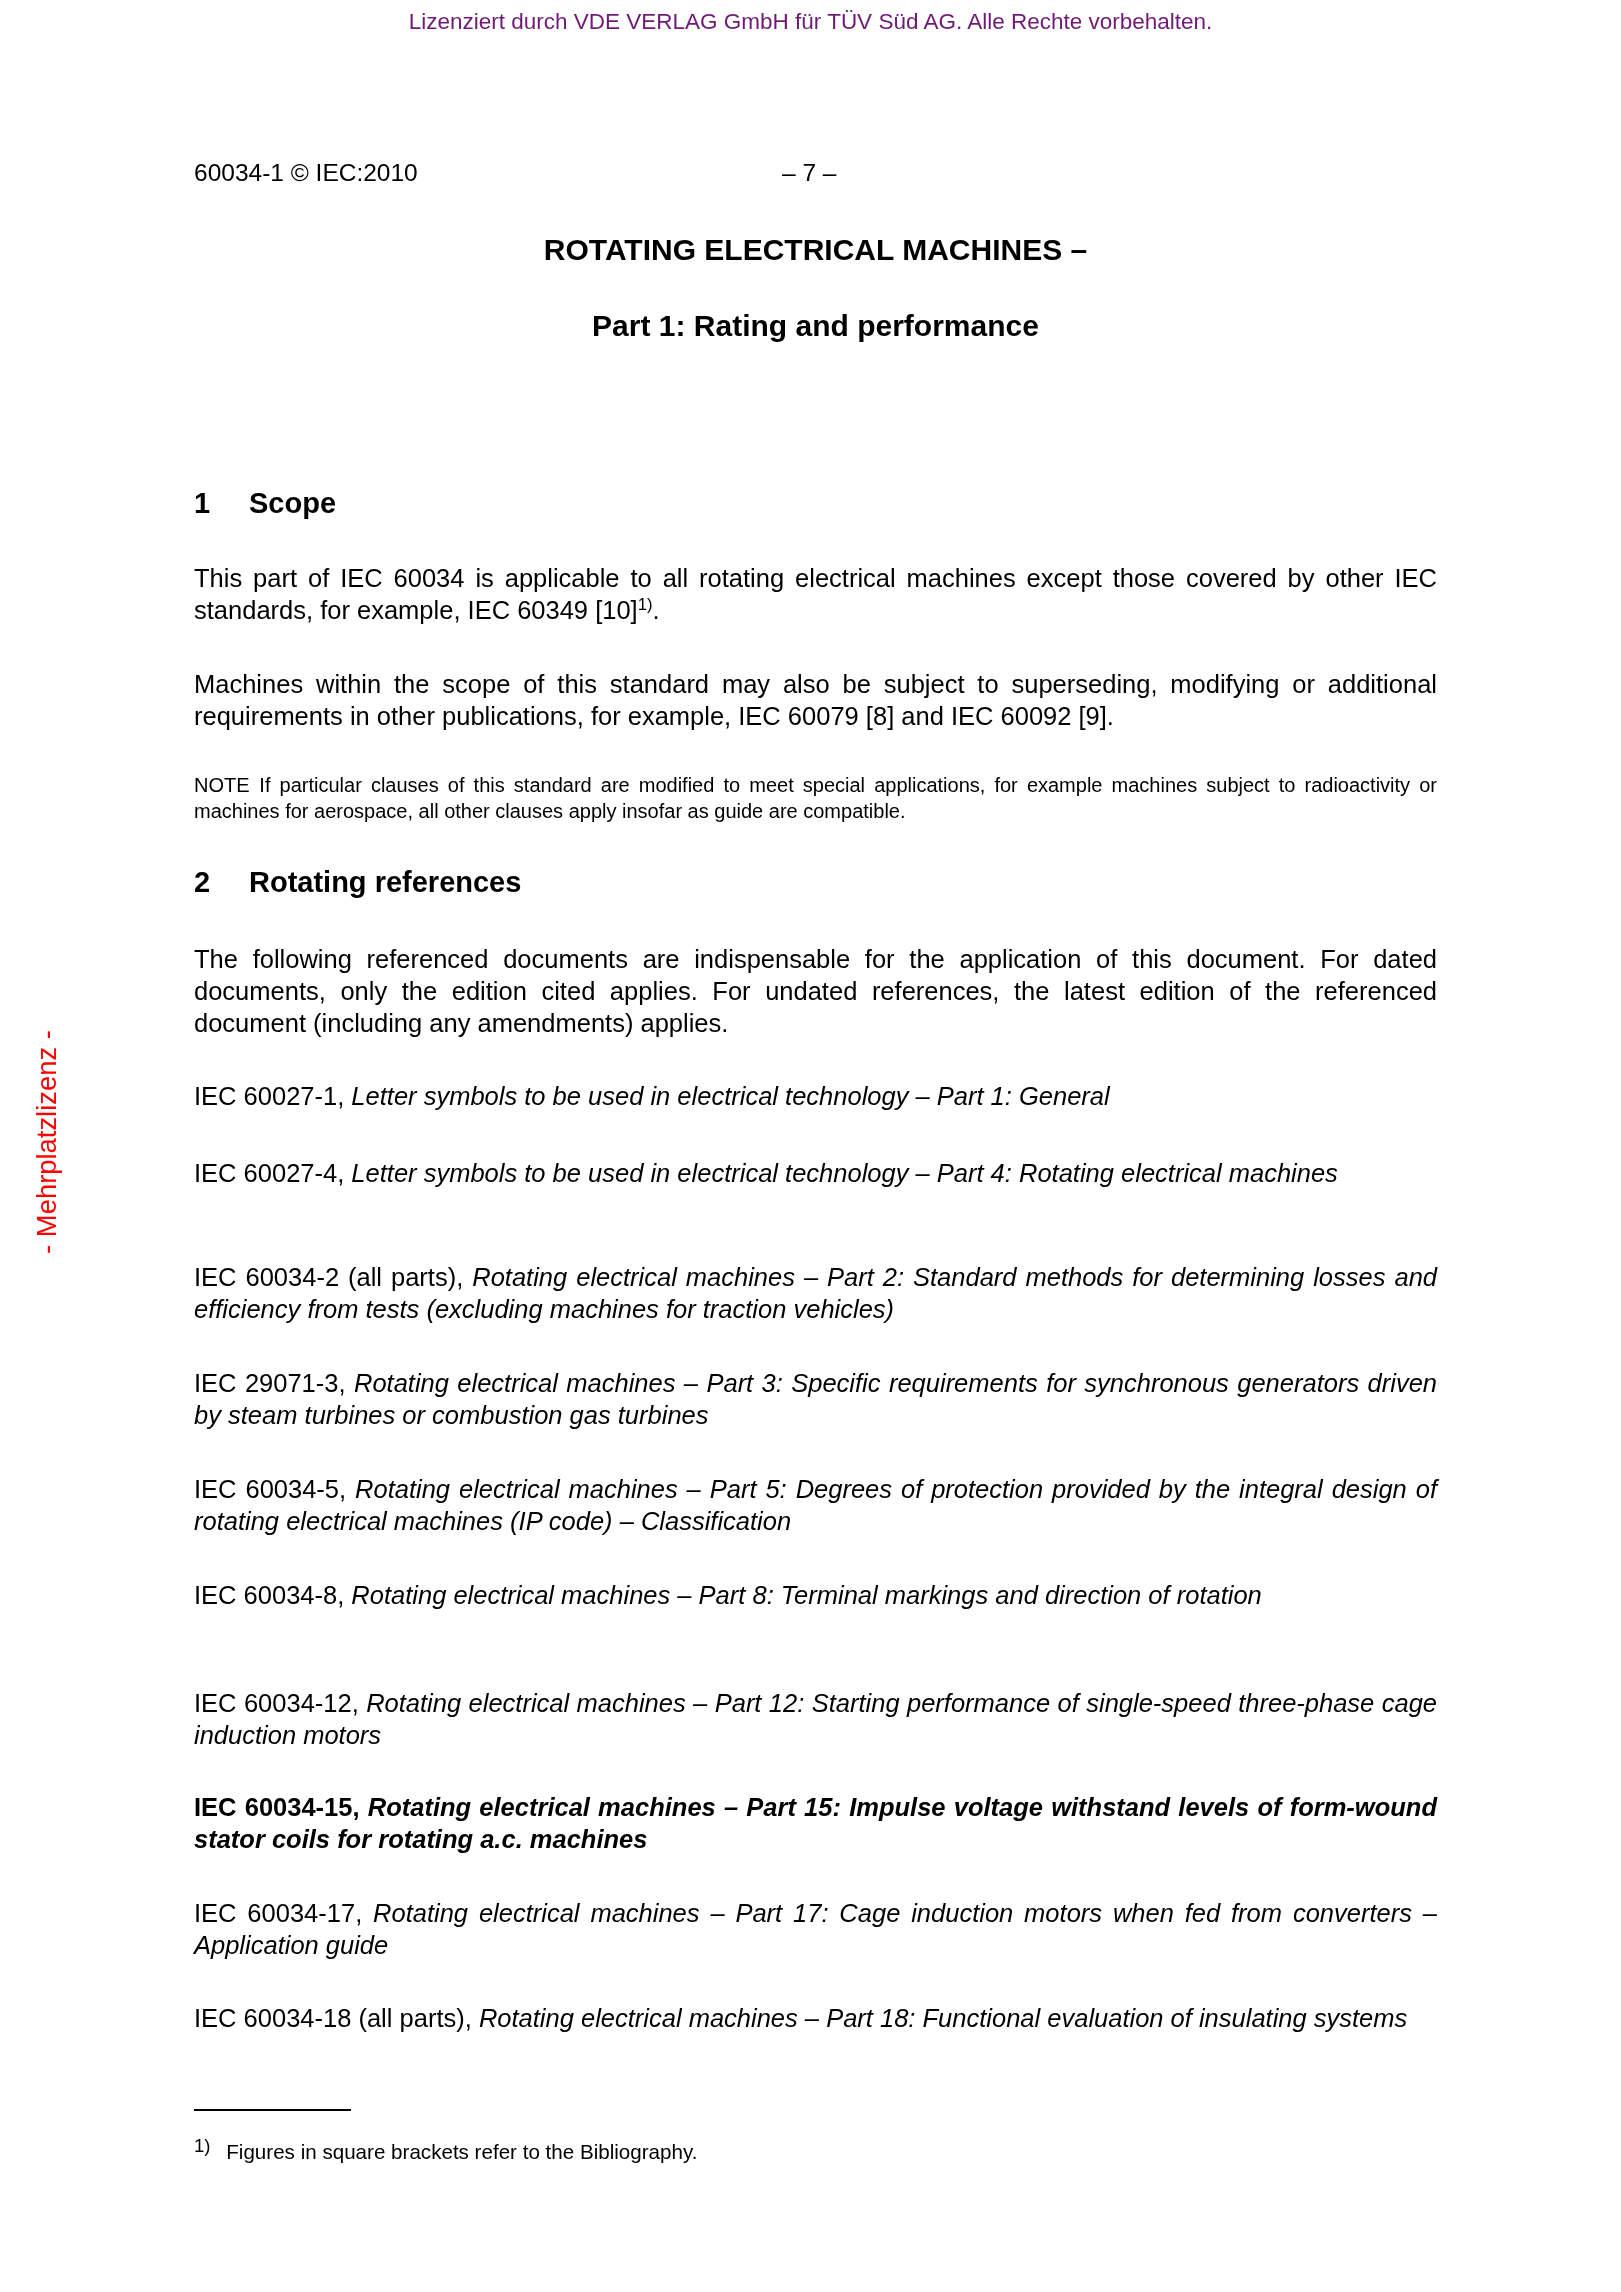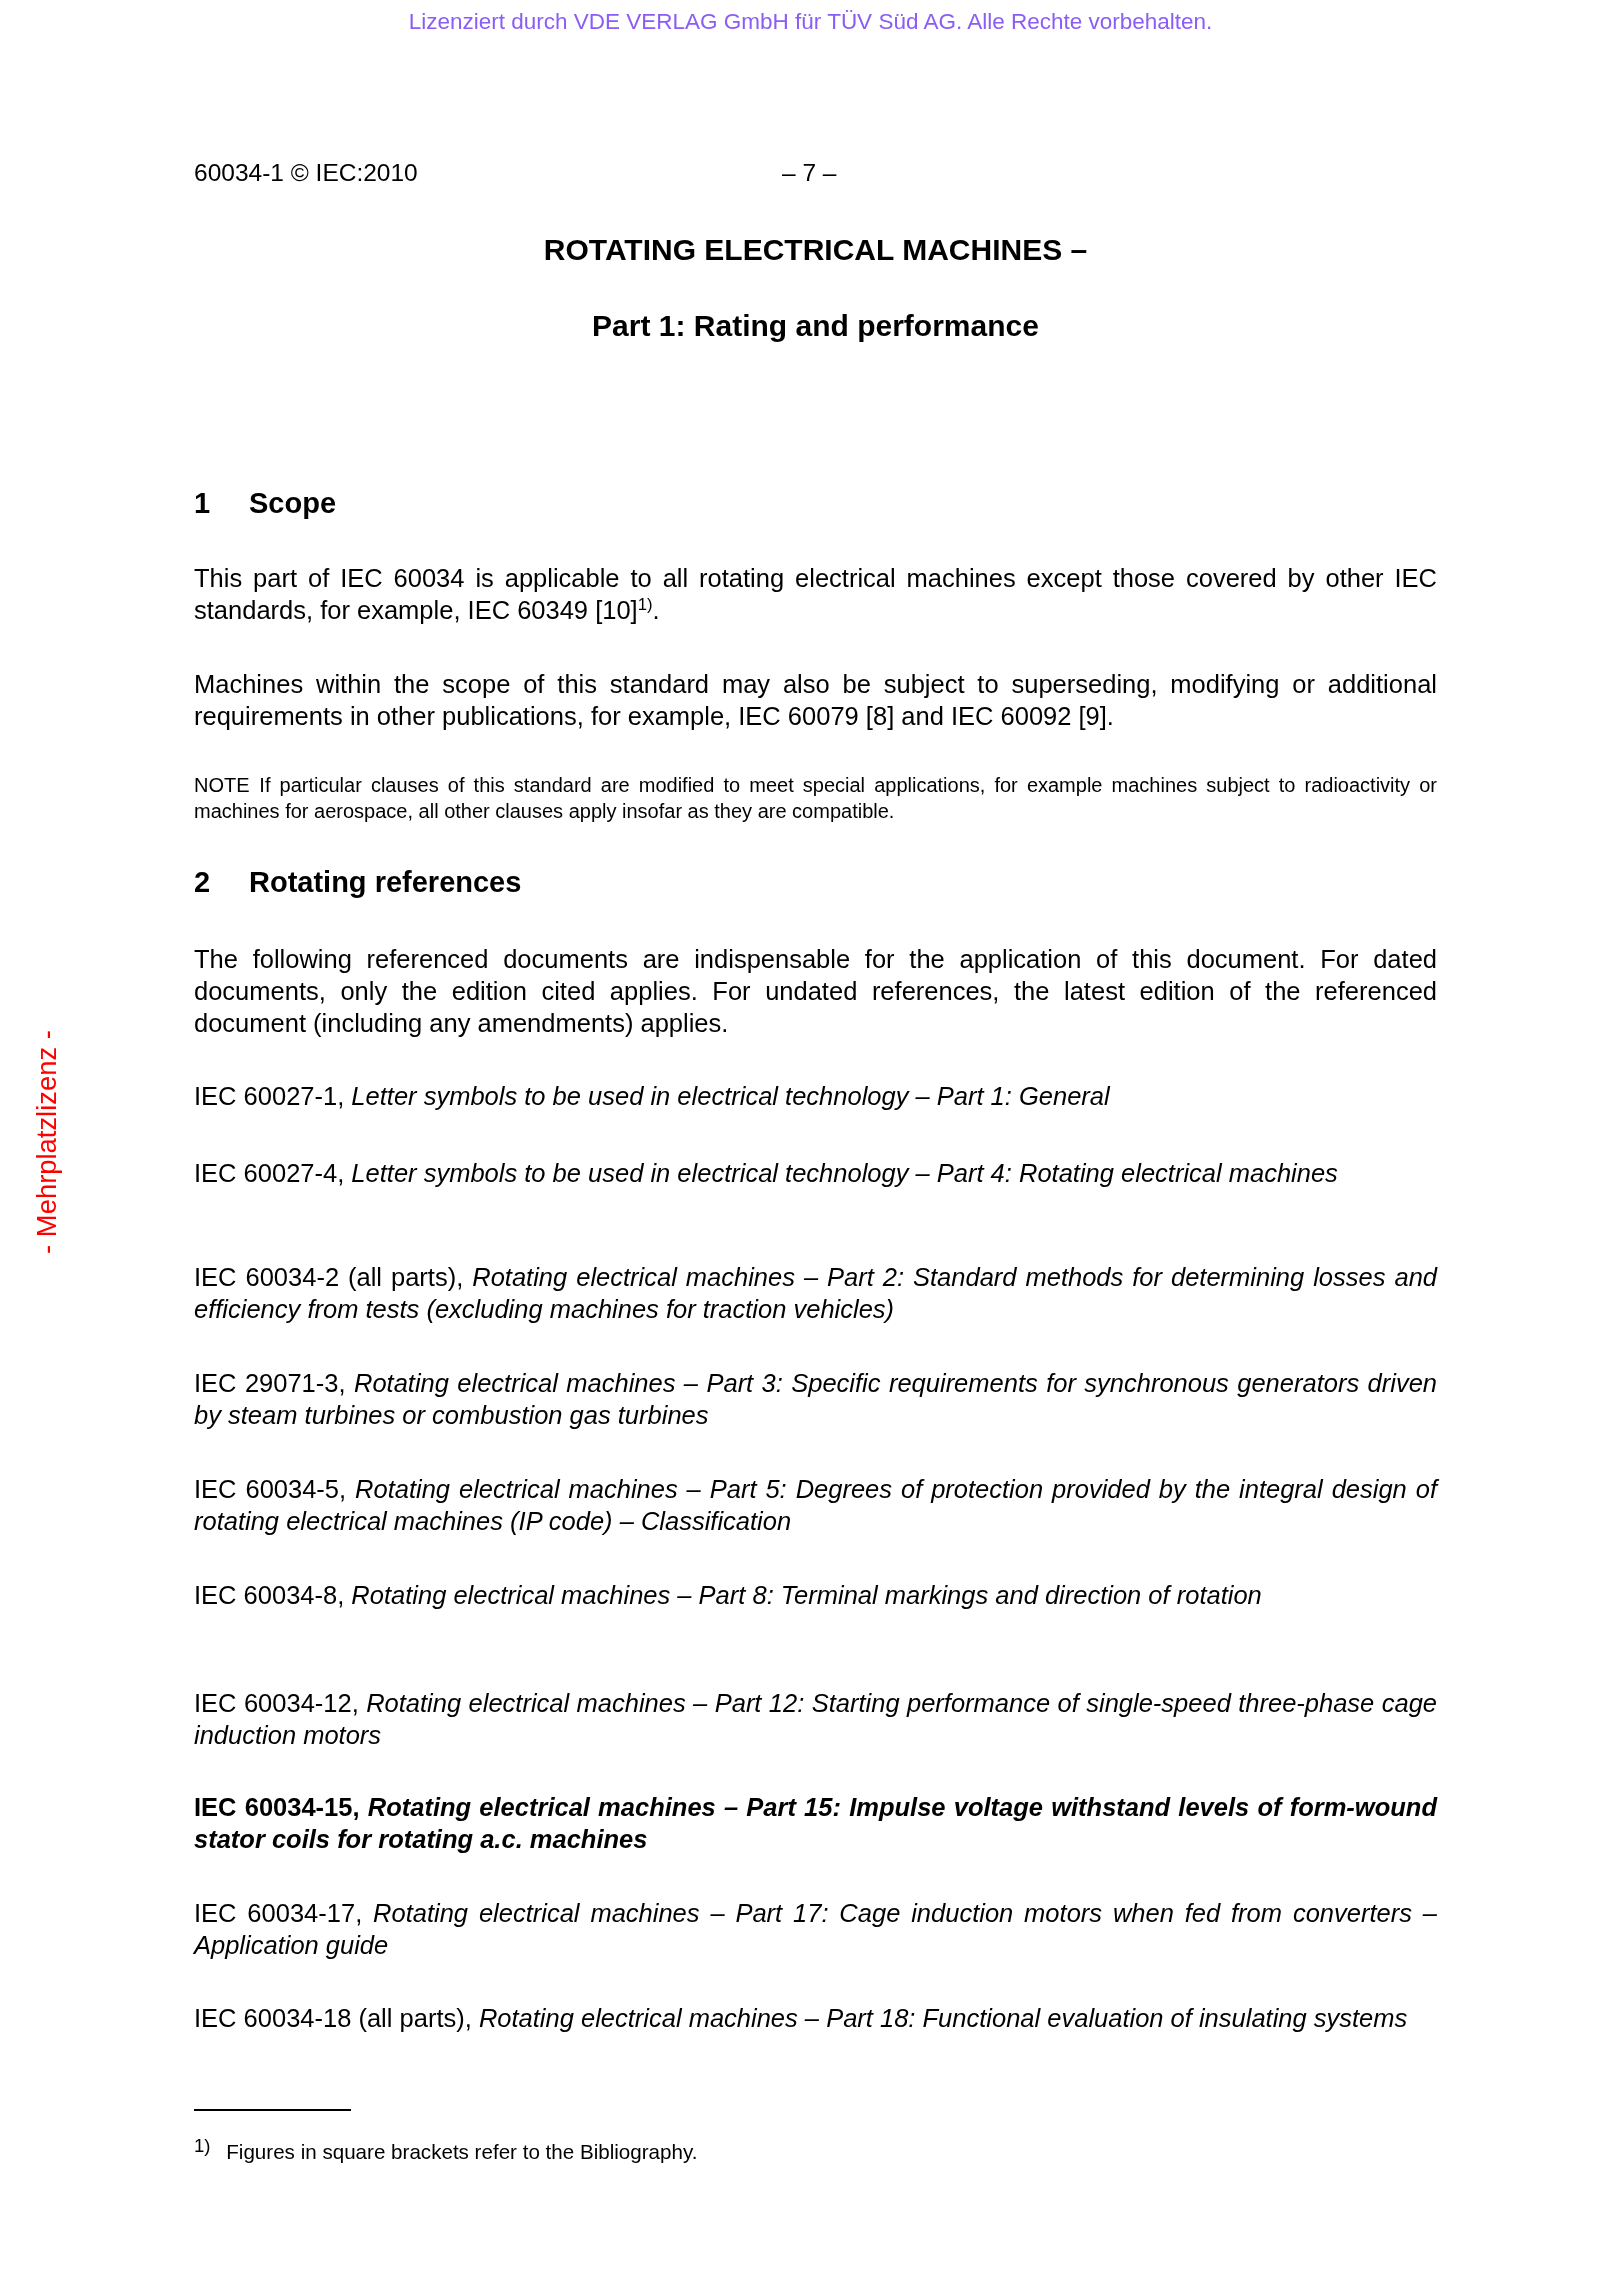--- a/index.html
+++ b/index.html
@@ -1,19 +1,19 @@
 <!DOCTYPE html>
 <html><head>
 <meta charset="utf-8">
 <style>
   html, body { margin: 0; padding: 0; background: #ffffff; }
   body { width: 1621px; height: 2293px; position: relative; overflow: hidden;
          font-family: "Liberation Sans", sans-serif; color: #000; }
   .watermark-top { position: absolute; top: 8.8px; left: 0; width: 1621px; text-align: center;
-         color: #8b5cf6; font-size: 22.5px; }
+         color: #701a75; font-size: 22.5px; }
   .watermark-side { position: absolute; left: 47px; top: 1142px; transform: translate(-50%, -50%) rotate(-90deg);
          color: #ff0000; font-size: 27.4px; white-space: nowrap; }
   .running-header { position: absolute; top: 159px; left: 194px; width: 1243px; font-size: 24.5px; }
   .rh-left { position: absolute; left: 0; }
   .rh-center { position: absolute; left: 588px; }
   .doc-title { position: absolute; top: 233px; left: 194px; width: 1243px; text-align: center;
          font-weight: bold; font-size: 30px; }
   .doc-subtitle { position: absolute; top: 309px; left: 194px; width: 1243px; text-align: center;
          font-weight: bold; font-size: 30px; }
   .heading { position: absolute; left: 194px; font-weight: bold; font-size: 29px; }
@@ -47,21 +47,21 @@
   <span class="num">1</span><span>Scope</span>
 </div>
 
 <div class="para" style="top:562px;">
   <span>This part of IEC 60034 is applicable to all rotating electrical machines except those covered by other IEC standards, for example, IEC 60349 [10]</span><sup>1)</sup><span>.</span>
 </div>
 
 <div class="para" style="top:668px;">Machines within the scope of this standard may also be subject to superseding, modifying or additional requirements in other publications, for example, IEC 60079 [8] and IEC 60092 [9].</div>
 
 <div class="note" style="top:773px;">
-  <span class="label">NOTE</span><span>If particular clauses of this standard are modified to meet special applications, for example machines subject to radioactivity or machines for aerospace, all other clauses apply insofar as they are compatible.</span>
+  <span class="label">NOTE</span><span>If particular clauses of this standard are modified to meet special applications, for example machines subject to radioactivity or machines for aerospace, all other clauses apply insofar as guide are compatible.</span>
 </div>
 
 <div class="heading" style="top:866px;">
   <span class="num">2</span><span>Rotating references</span>
 </div>
 
 <div class="para" style="top:943px;">The following referenced documents are indispensable for the application of this document. For dated documents, only the edition cited applies. For undated references, the latest edition of the referenced document (including any amendments) applies.</div>
 
 <div id="ref-list">
     <div class="para ref" style="top: 1080px;"><span>IEC 60027-1, </span><span class="title">Letter symbols to be used in electrical technology – Part 1: General</span></div>

